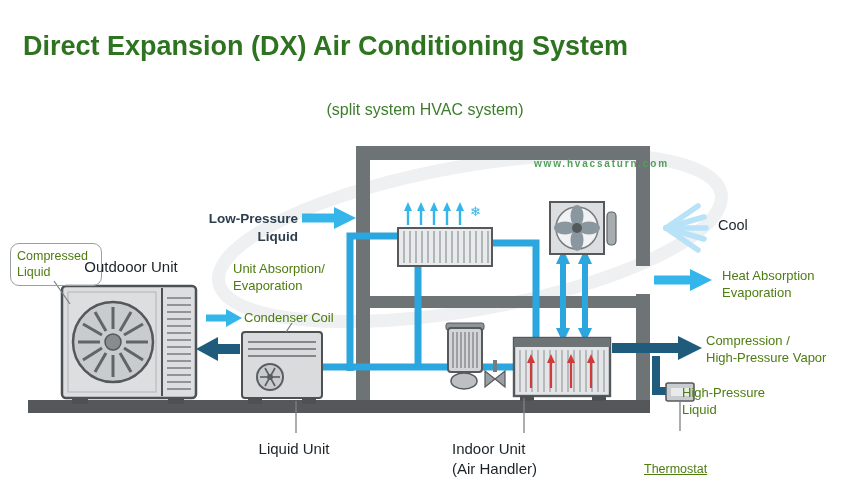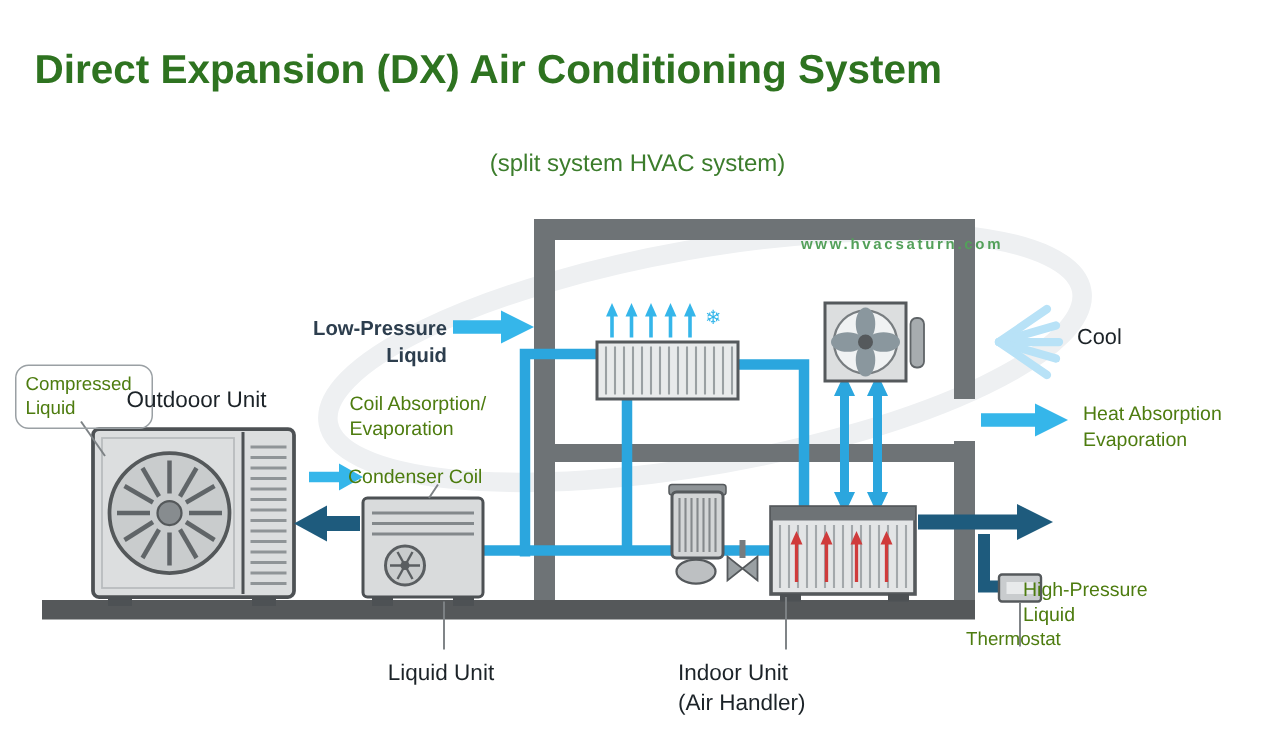--- a/index.html
+++ b/index.html
@@ -13,26 +13,26 @@
   svg.diagram{position:absolute;left:0;top:0;}
   .lbl{position:absolute;color:#4d7c0f;font-size:13px;line-height:1.3;
        white-space:pre-line;}
   .lbl-compressed{left:10px;top:243px;width:78px;border:1.3px solid #9aa0a4;
        border-radius:9px;padding:4px 6px;font-size:12.5px;}
   .lbl-outdoor-top{left:66px;top:257px;width:130px;text-align:center;
        font-size:15px;color:#1c2328;}
   .lbl-low-pressure{left:170px;top:210px;width:128px;text-align:right;
        font-size:13.5px;font-weight:bold;color:#2d3e4e;}
   .lbl-heat-left{left:233px;top:261px;width:116px;}
-  .lbl-condenser-coil{left:232px;top:310px;width:110px;}
+  .lbl-condenser-coil{left:244px;top:310px;width:110px;}
   .lbl-outdoor-bottom{left:228px;top:439px;width:132px;text-align:center;
        font-size:15px;color:#1c2328;}
   .lbl-indoor{left:452px;top:439px;width:142px;
        font-size:15px;color:#1c2328;}
-  .lbl-thermostat{left:644px;top:418px;width:90px;font-size:12.5px;}
+  .lbl-thermostat{left:644px;top:461px;width:90px;font-size:12.5px;text-decoration:underline;}
   .lbl-hp-liquid{left:682px;top:385px;width:110px;}
   .lbl-compression{left:706px;top:333px;width:138px;}
   .lbl-heat-right{left:722px;top:268px;width:120px;}
   .lbl-cool{left:718px;top:216px;width:60px;font-size:14.5px;color:#1c2328;}
   .lbl-url{left:518px;top:157px;width:160px;font-size:10px;letter-spacing:1.8px;
        color:#53a05a;font-weight:bold;margin-left:16px;}
 </style>
 </head>
 <body>
 
@@ -280,26 +280,28 @@
       <line x1="524" y1="398" x2="524" y2="433"></line>
       <line x1="680" y1="402" x2="680" y2="431"></line>
     </g>
   </svg>
 
   <div class="lbl lbl-url">www.hvacsaturn.com</div>
   <div class="lbl lbl-compressed">Compressed
 Liquid</div>
   <div class="lbl lbl-outdoor-top">Outdooor Unit</div>
   <div class="lbl lbl-low-pressure">Low-Pressure Liquid</div>
-  <div class="lbl lbl-heat-left">Coil Absorption/
+  <div class="lbl lbl-heat-left">Unit Absorption/
 Evaporation</div>
   <div class="lbl lbl-condenser-coil">Condenser Coil</div>
   <div class="lbl lbl-outdoor-bottom">Liquid Unit</div>
   <div class="lbl lbl-indoor">Indoor Unit
 (Air Handler)</div>
   <div class="lbl lbl-thermostat">Thermostat</div>
   <div class="lbl lbl-hp-liquid">High-Pressure
 Liquid</div>
+  <div class="lbl lbl-compression">Compression /
+High-Pressure Vapor</div>
   <div class="lbl lbl-heat-right">Heat Absorption
 Evaporation</div>
   <div class="lbl lbl-cool">Cool</div>
 
 </div>
 
 </body></html>

